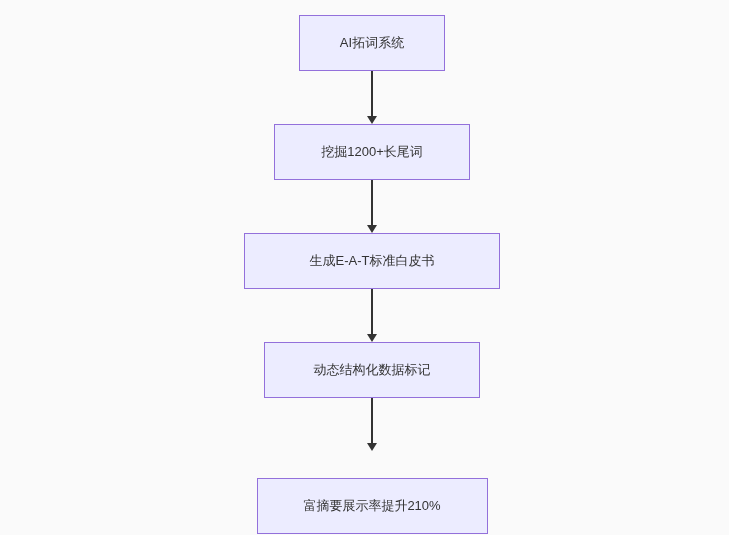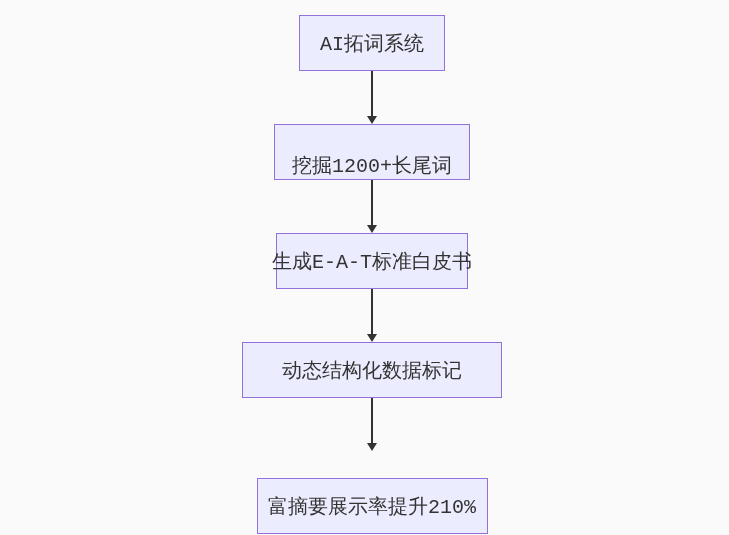--- a/index.html
+++ b/index.html
@@ -27,29 +27,28 @@
   }
   .node {
     box-sizing: border-box;
     height: 56px;
     background: var(--node-fill, #ECECFF);
     border: 1px solid var(--node-border, #9370DB);
     display: flex;
     align-items: center;
     justify-content: center;
     color: var(--text, #333333);
-    font-size: 20px;
+    font-size: 13px;
     white-space: nowrap;
     text-align: center;
-    font-family: Liberation Mono, monospace;
   }
   .node.n1 { width: 146px; }
-  .node.n2 { width: 196px; align-items: flex-end; }
-  .node.n3 { width: 192px; }
-  .node.n4 { width: 260px; }
+  .node.n2 { width: 196px; }
+  .node.n3 { width: 256px; }
+  .node.n4 { width: 216px; }
   .node.n5 { width: 231px; margin-top: 27px; }
   .connector {
     height: 53px;
     display: flex;
     flex-direction: column;
     align-items: center;
     justify-content: flex-start;
   }
   .connector .line {
     width: 2px;

